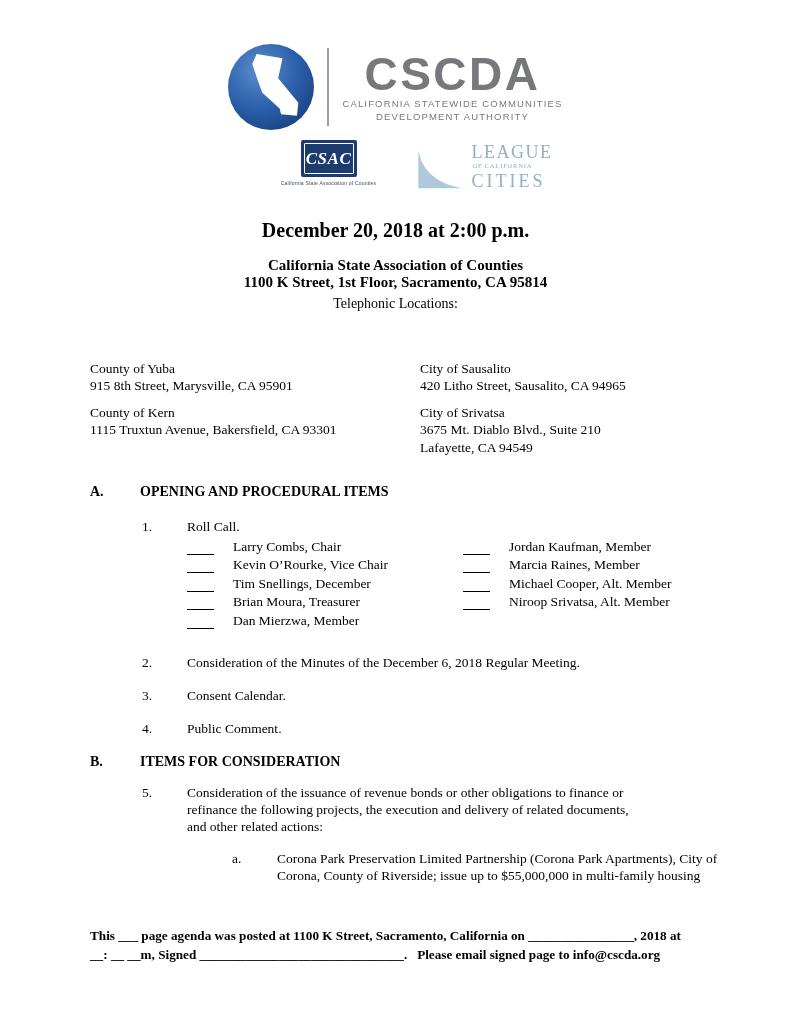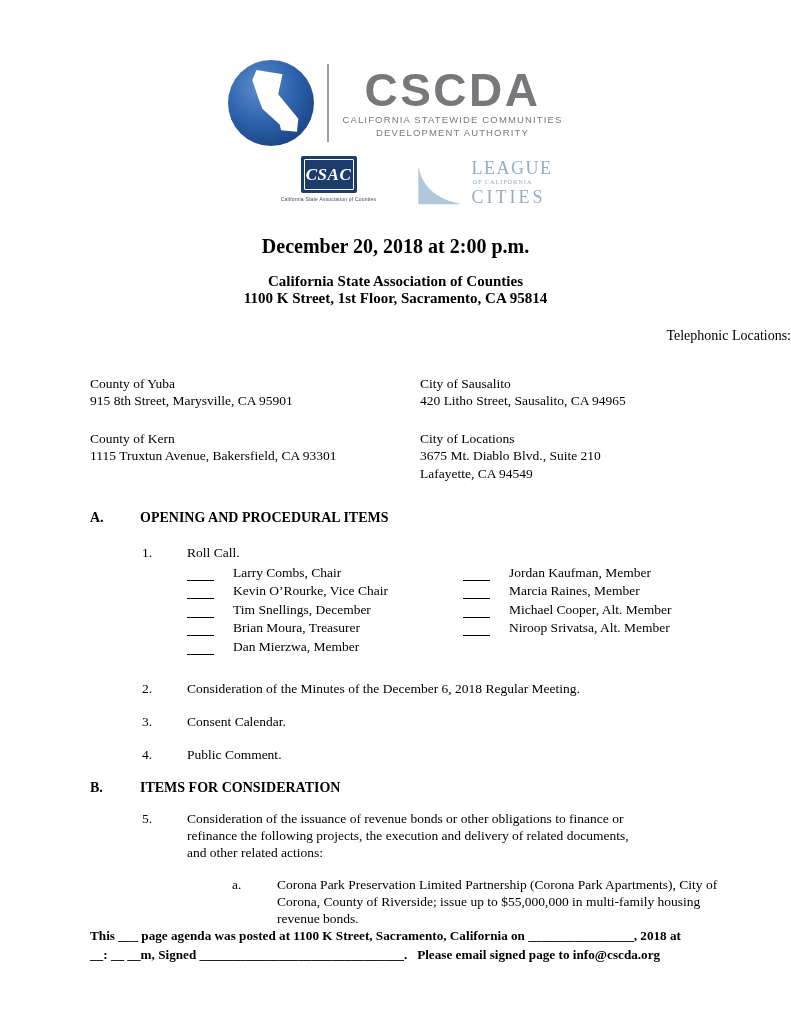--- a/index.html
+++ b/index.html
@@ -9,21 +9,21 @@
     width:791px; height:1024px;
     background:#ffffff;
     font-family:"Liberation Serif", serif;
     color:#000000;
     overflow:hidden;
   }
 
   
   .logo-row {
     display:flex; justify-content:center; align-items:center;
-    padding-top:60px; gap:13px;
+    padding-top:44px; gap:13px;
   }
   .sphere {
     width:86px; height:86px; border-radius:50%;
     background:radial-gradient(circle at 36% 30%, #5b8ecb 0%, #2d62ad 45%, #1b4484 80%, #123361 100%);
     display:flex; align-items:center; justify-content:center;
     flex:0 0 auto;
   }
   .sphere svg { width:72px; height:72px; }
   .logo-divider { width:2px; height:78px; background:#9b9da1; flex:0 0 auto; }
   .wordmark { font-family:"Liberation Sans", sans-serif; color:#77787b; text-align:center; }
@@ -54,26 +54,26 @@
   .league-text { font-family:"Liberation Serif", serif; color:#93aec5; text-align:left; line-height:1; }
   .league-l1 { font-size:18px; letter-spacing:1.5px; }
   .league-l2 { font-size:6.5px; letter-spacing:0.8px; margin:2px 0 2px 1px; }
   .league-l3 { font-size:18px; letter-spacing:3px; }
 
   
   .title-block { text-align:center; margin-top:29px; }
   .agenda-heading { font-weight:bold; font-size:15px; }
   .agenda-datetime { font-weight:bold; font-size:20px; margin-top:15px; }
   .venue { font-weight:bold; font-size:15px; margin-top:15px; line-height:17.5px; }
-  .telephonic { font-size:14px; margin-top:20px;text-align:right; }
+  .telephonic { font-size:14px; margin-top:4px; }
 
   
   .locations {
-    margin:31px 0 0 90px; width:620px;
-    display:grid; grid-template-columns:330px 1fr; row-gap:20px;
+    margin:48px 0 0 90px; width:620px;
+    display:grid; grid-template-columns:330px 1fr; row-gap:9px;
     font-size:13.5px; line-height:17.5px;
   }
 
   
   .section-heading { display:flex; margin-left:90px; font-weight:bold; font-size:14px; }
   .section-heading .letter { width:50px; flex:0 0 auto; }
   .sec-a { margin-top:28px; }
   .sec-b { margin-top:17px; }
 
   .item { display:flex; margin-left:142px; font-size:13.5px; line-height:17px; }
@@ -160,21 +160,21 @@
     </div>
     <div class="loc-cell">
       <div>City of Sausalito</div>
       <div>420 Litho Street, Sausalito, CA 94965</div>
     </div>
     <div class="loc-cell">
       <div>County of Kern</div>
       <div>1115 Truxtun Avenue, Bakersfield, CA 93301</div>
     </div>
     <div class="loc-cell">
-      <div>City of Locations</div>
+      <div>City of Srivatsa</div>
       <div>3675 Mt. Diablo Blvd., Suite 210</div>
       <div>Lafayette, CA 94549</div>
     </div>
   </div>
 
   <div class="section-heading sec-a">
     <span class="letter">A.</span>
     <span>OPENING AND PROCEDURAL ITEMS</span>
   </div>
 
@@ -251,21 +251,20 @@
       <div>refinance the following projects, the execution and delivery of related documents,</div>
       <div>and other related actions:</div>
     </span>
   </div>
 
   <div class="sub-item">
     <span class="sub-letter">a.</span>
     <span class="sub-text">
       <div>Corona Park Preservation Limited Partnership (Corona Park Apartments), City of</div>
       <div>Corona, County of Riverside; issue up to $55,000,000 in multi-family housing</div>
-      <div>revenue bonds.</div>
     </span>
   </div>
 
   <div class="footer">
     <div>This ___ page agenda was posted at 1100 K Street, Sacramento, California on ________________, 2018 at</div>
     <div>__: __ __m, Signed _______________________________.&nbsp;&nbsp; Please email signed page to info@cscda.org</div>
   </div>
 
 </div>
 

